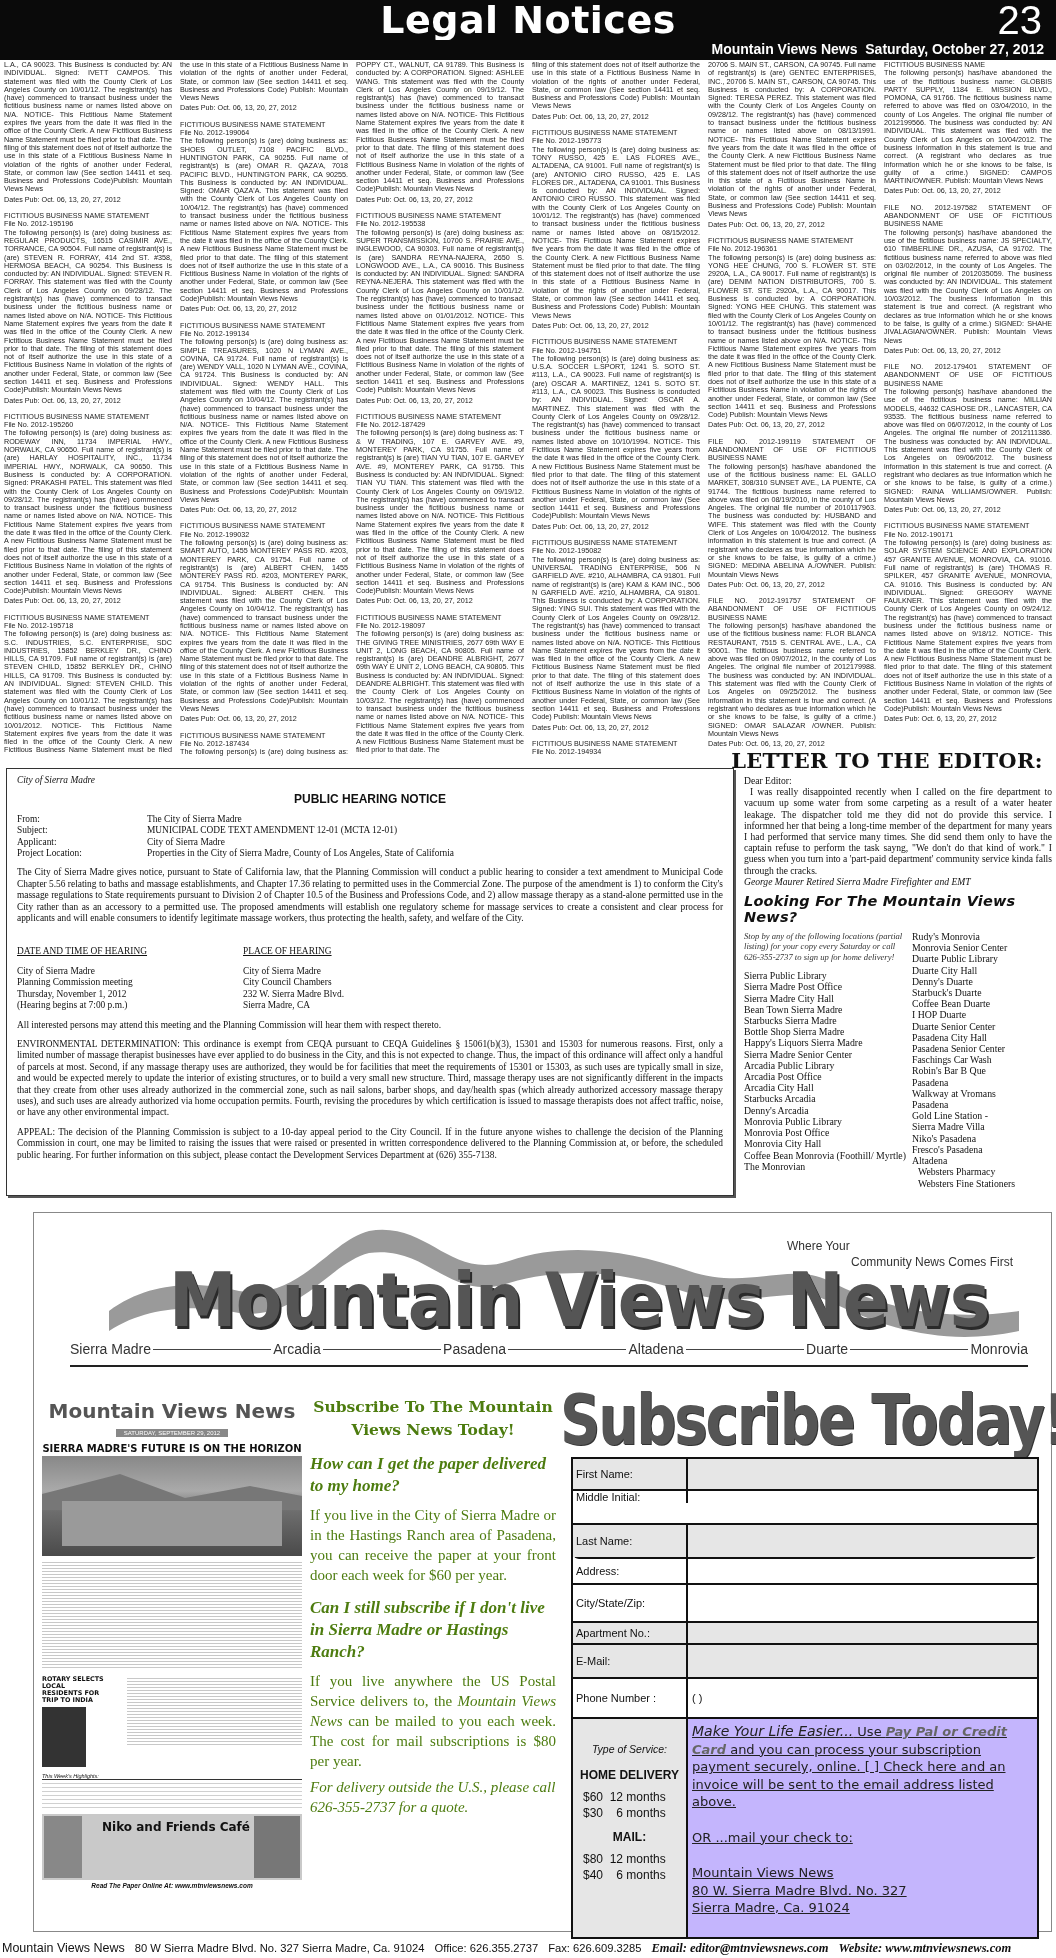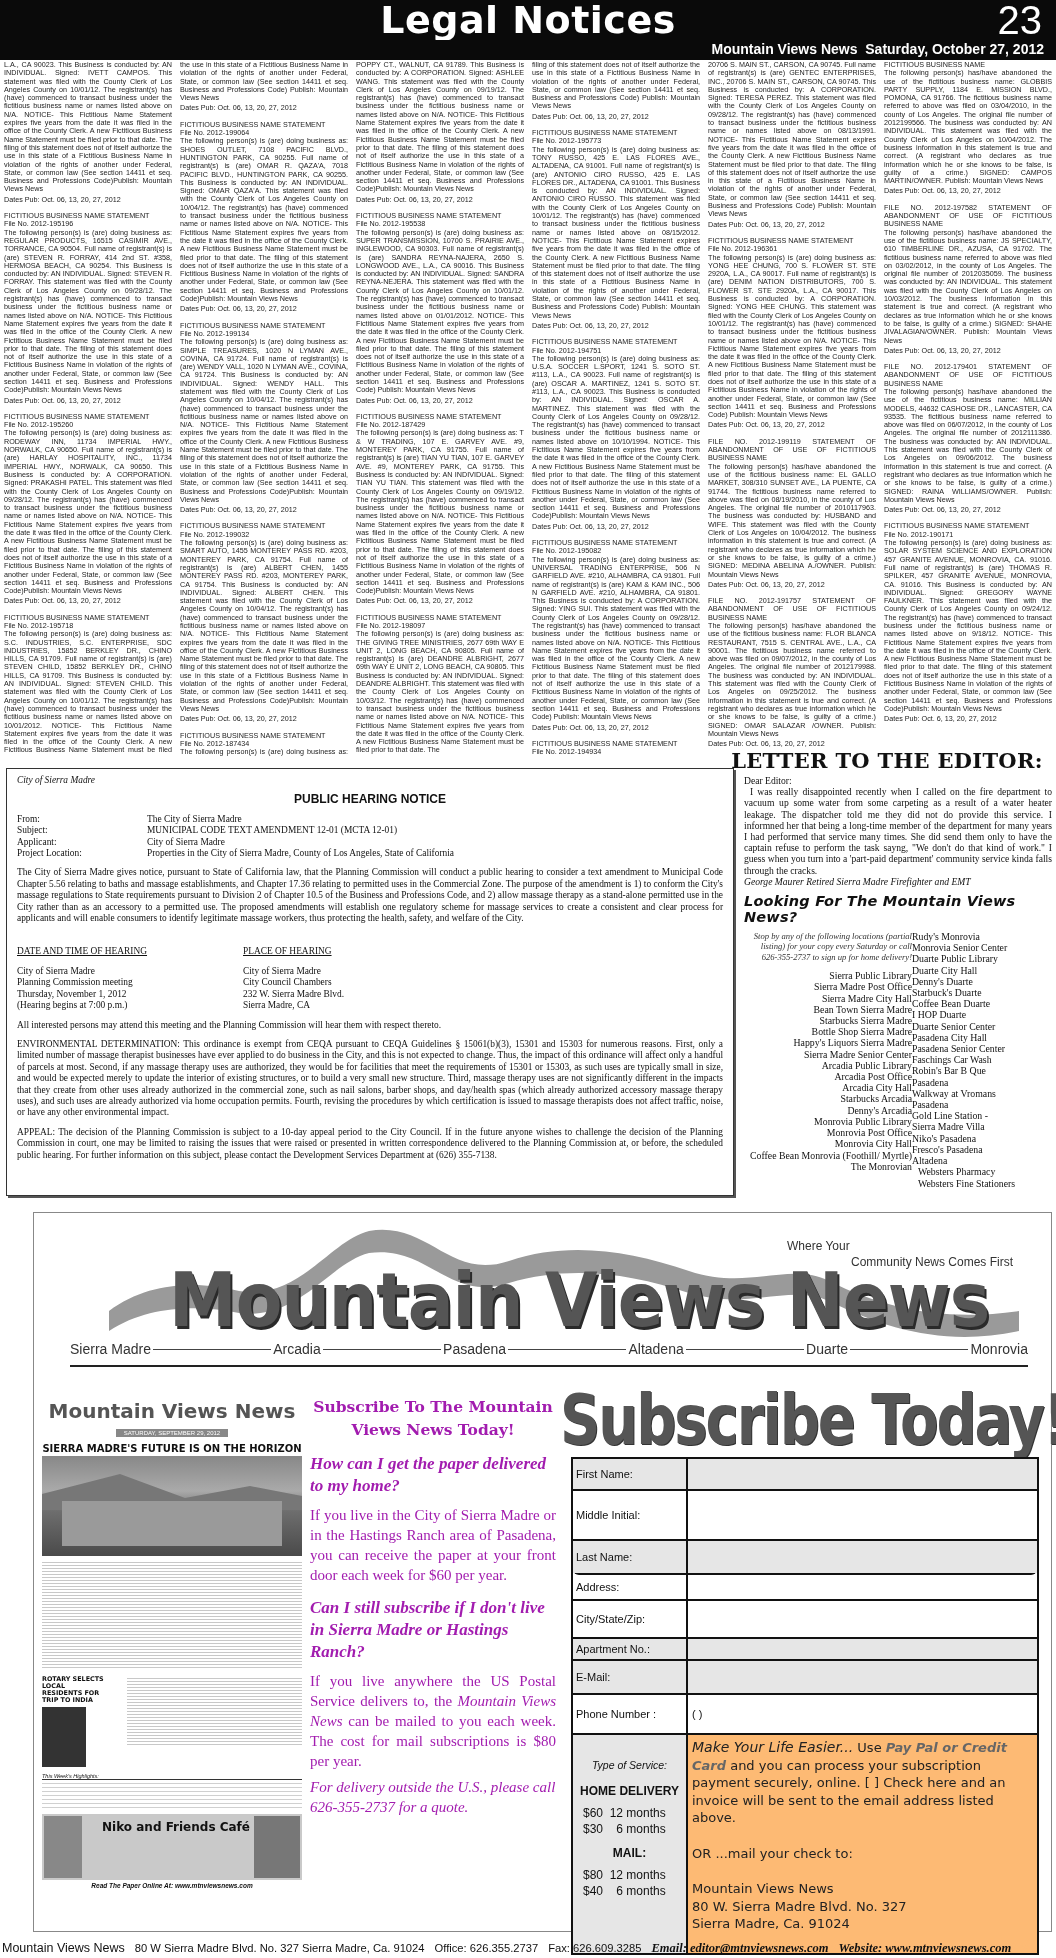--- a/index.html
+++ b/index.html
@@ -33,21 +33,21 @@
   .hearing-two .col { width: 180px; }
   .hearing-two .u { text-decoration: underline; margin-bottom: 8px; margin-top: 14px; }
 
   
   .letter { position: absolute; left: 744px; top: 748px; width: 308px; }
   .letter-title { font-family: "DejaVu Serif", serif; font-weight: bold; font-size: 21px; letter-spacing: 0.3px; text-align: center; margin-left: -22px; }
   .letter-body { font-family: "Liberation Serif", serif; font-size: 9.6px; line-height: 11.2px; text-align: justify; margin-top: 2px; }
   .letter-sig { font-style: italic; }
   .looking-title { font-family: "DejaVu Sans", sans-serif; font-style: italic; font-weight: bold; font-size: 14.5px; margin: 6px 0 6px; letter-spacing: 0.2px; }
   .looking-wrap { display: flex; font-family: "Liberation Serif", serif; font-size: 9.8px; line-height: 11.2px; }
-  .looking-left { width: 168px; text-align: right; }
+  .looking-left { width: 168px; }
   .looking-right { flex: 1; }
   .looking-intro { font-style: italic; font-size: 8.6px; line-height: 10.4px; margin-bottom: 8px; color: #333; }
   .loc-indent { padding-left: 6px; }
 
   
   .ad-box { position: absolute; left: 33px; top: 1212px; width: 1019px; height: 720px; border: 1px solid #888; }
   .logo-area { position: absolute; left: 35px; top: 8px; width: 960px; height: 140px; }
   .logo-wave { position: absolute; left: 0; top: 0; width: 960px; height: 140px; }
   .logo-text { position: absolute; left: 100px; top: 40px; font-family: "DejaVu Sans", sans-serif; font-weight: bold;
     font-size: 68px; color: #555; letter-spacing: -1px; text-shadow: 2px 2px 0 #2a2a2a; transform: scaleY(1.1); }
@@ -73,40 +73,40 @@
   .mini-sub .txt { flex: 1; height: 70px; background: repeating-linear-gradient(#fff 0, #fff 2px, #c8c8c8 2px, #c8c8c8 3px); }
   .mini-highlights { margin-top: 6px; font-size: 5.5px; font-style: italic; border-bottom: 1px solid #333; }
   .mini-hl-rows { height: 30px; background: repeating-linear-gradient(#fff 0, #fff 3px, #d0d0d0 3px, #d0d0d0 4px); }
   .mini-ad { margin-top: 4px; height: 66px; background: #c9c9c9; position: relative; }
   .mini-ad .dog { position: absolute; left: 2px; top: 2px; width: 38px; height: 62px; background: #888; }
   .mini-ad .bldg2 { position: absolute; right: 2px; top: 2px; width: 46px; height: 62px; background: #777; }
   .mini-ad .name { position: absolute; left: 60px; top: 6px; font-family: "DejaVu Sans", sans-serif; font-weight: bold; font-size: 12px; }
   .mini-online { text-align: center; font-size: 6.5px; font-weight: bold; font-style: italic; margin-top: 2px; }
 
   
-  .promo { position: absolute; left: 276px; top: 168px; width: 246px; font-family: "Liberation Serif", serif; color: #a21caf; }
+  .promo { position: absolute; left: 276px; top: 168px; width: 246px; font-family: "Liberation Serif", serif; color: #4d7c0f; }
   .promo-title { font-family: "DejaVu Serif", serif; font-weight: bold; font-size: 15.5px; line-height: 23px; text-align: center; margin-top: 14px; }
   .promo-q { font-style: italic; font-weight: bold; font-size: 17px; line-height: 22px; margin-top: 12px; }
   .promo-p { font-size: 15px; line-height: 20px; text-align: justify; margin-top: 8px; }
   .promo-i { font-style: italic; font-size: 15px; line-height: 20px; margin-top: 6px; }
 
   
   .sub-title { position: absolute; left: 526px; top: 166px; width: 490px; font-family: "DejaVu Sans", sans-serif; font-weight: bold;
     font-size: 56px; color: #555; letter-spacing: -2px; transform: scaleY(1.25); transform-origin: top left; text-shadow: 1px 1px 0 #333; white-space: nowrap; }
   .form { position: absolute; left: 537px; top: 244px; width: 468px; border: 2px solid #111; font-family: "Liberation Sans", sans-serif; }
   .frow { display: flex; border-bottom: 2px solid #111; }
   .frow .lbl { width: 115px; border-right: 2px solid #111; font-size: 11px; padding: 0 3px; display: flex; align-items: center; }
   .frow .val { flex: 1; font-size: 11px; padding: 0 4px; display: flex; align-items: center; }
   .frow.shade .lbl, .frow.shade .val { background: #e6e6e6; }
   .svc-row { display: flex; }
   .svc-left { width: 115px; border-right: 2px solid #111; background: #e6e6e6; text-align: center; padding-top: 22px; font-size: 12px; line-height: 16px; }
   .svc-left .t { font-style: italic; font-size: 10.5px; margin-bottom: 10px; }
   .svc-left .b { font-weight: bold; margin-bottom: 6px; }
   .svc-left .p { text-align: left; padding-left: 10px; white-space: pre; }
-  .svc-right { flex: 1; background: #fdba74; padding: 4px 4px 20px; font-family: "DejaVu Sans", sans-serif; font-size: 13px; line-height: 17.5px; color: #222; }
+  .svc-right { flex: 1; background: #c4b5fd; padding: 4px 4px 20px; font-family: "DejaVu Sans", sans-serif; font-size: 13px; line-height: 17.5px; color: #222; text-decoration: underline; }
   .svc-right .ital { font-style: italic; font-size: 14px; }
   .svc-right .pp { font-weight: bold; font-style: italic; color: #666; }
 
   
   .footer { position: absolute; left: 0; top: 1938px; width: 1056px; height: 20px; display: flex; align-items: center; gap: 10px;
     font-family: "Liberation Sans", sans-serif; font-size: 11.2px; color: #111; white-space: nowrap; padding-left: 2px; }
   .footer .pub { font-size: 12.5px; }
   .footer .em { font-family: "Liberation Serif", serif; font-style: italic; font-weight: bold; font-size: 12.5px; }
 </style>
 </head>
@@ -439,21 +439,21 @@
     <div class="promo-i">For delivery outside the U.S., please call 626-355-2737 for a quote.</div>
   </div>
 
   <div class="sub-title">Subscribe Today!</div>
   <div class="form">
     <div id="form-fields">
         <div class="frow shade" style="height: 32px;">
           <div class="lbl">First Name:</div>
           <div class="val"></div>
         </div>
-        <div class="frow" style="height: 50px;">
+        <div class="frow" style="height: 34px; flex-direction: column;">
           <div class="lbl">Middle Initial:</div>
           <div class="val"></div>
         </div>
         <div class="frow shade" style="height: 34px; border-radius: 6px;">
           <div class="lbl">Last Name:</div>
           <div class="val"></div>
         </div>
         <div class="frow" style="height: 26px;">
           <div class="lbl">Address:</div>
           <div class="val"></div>

